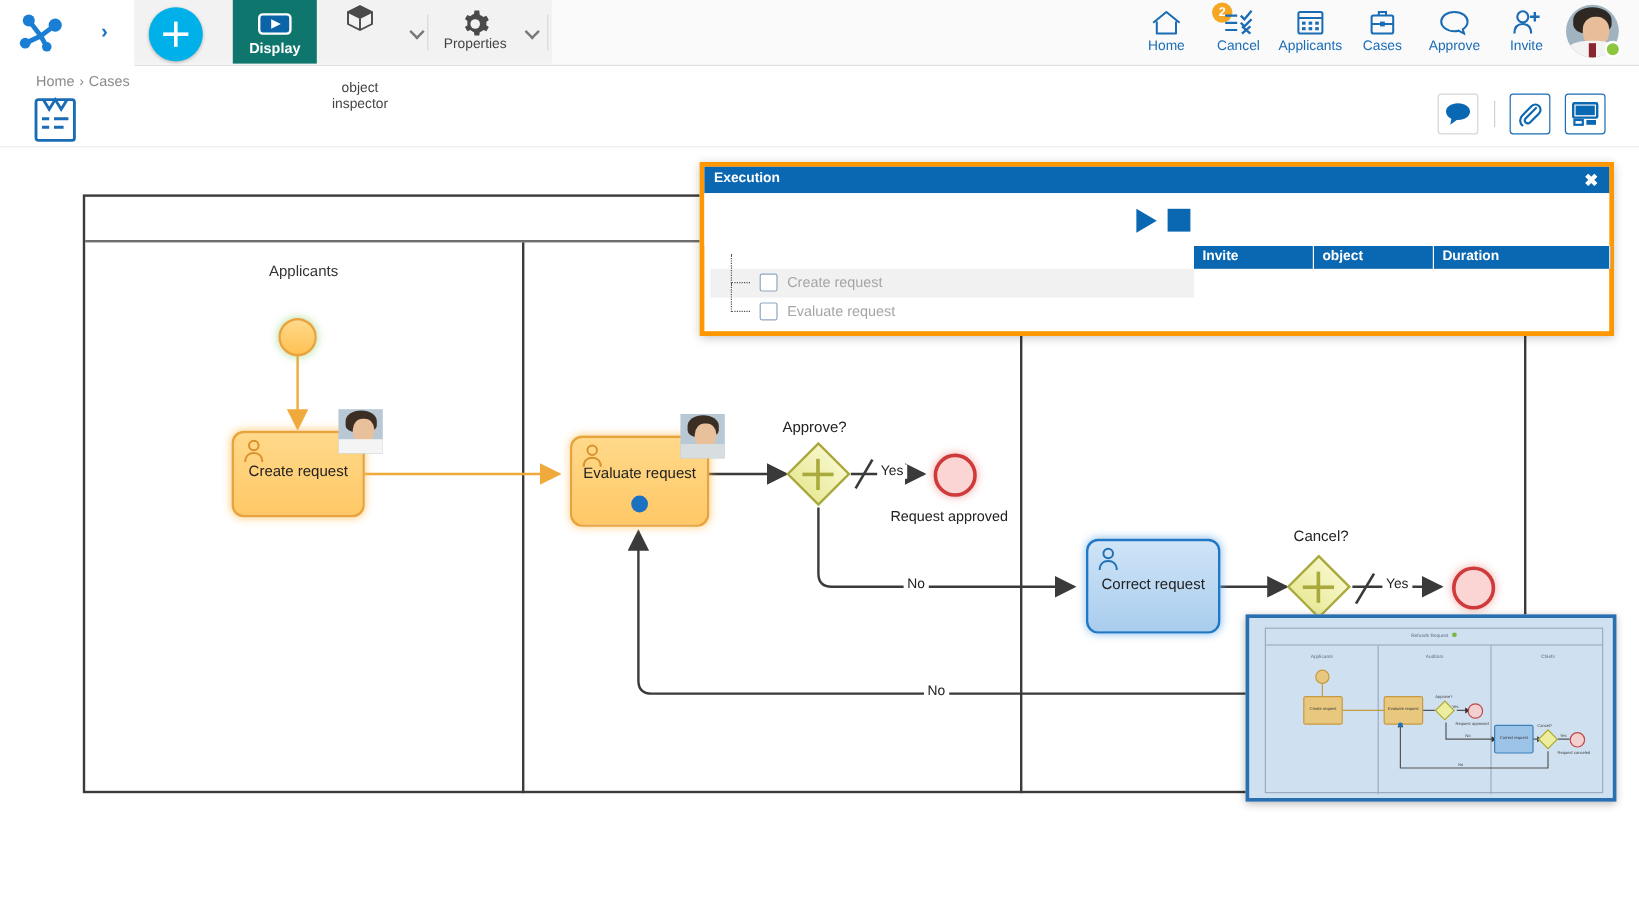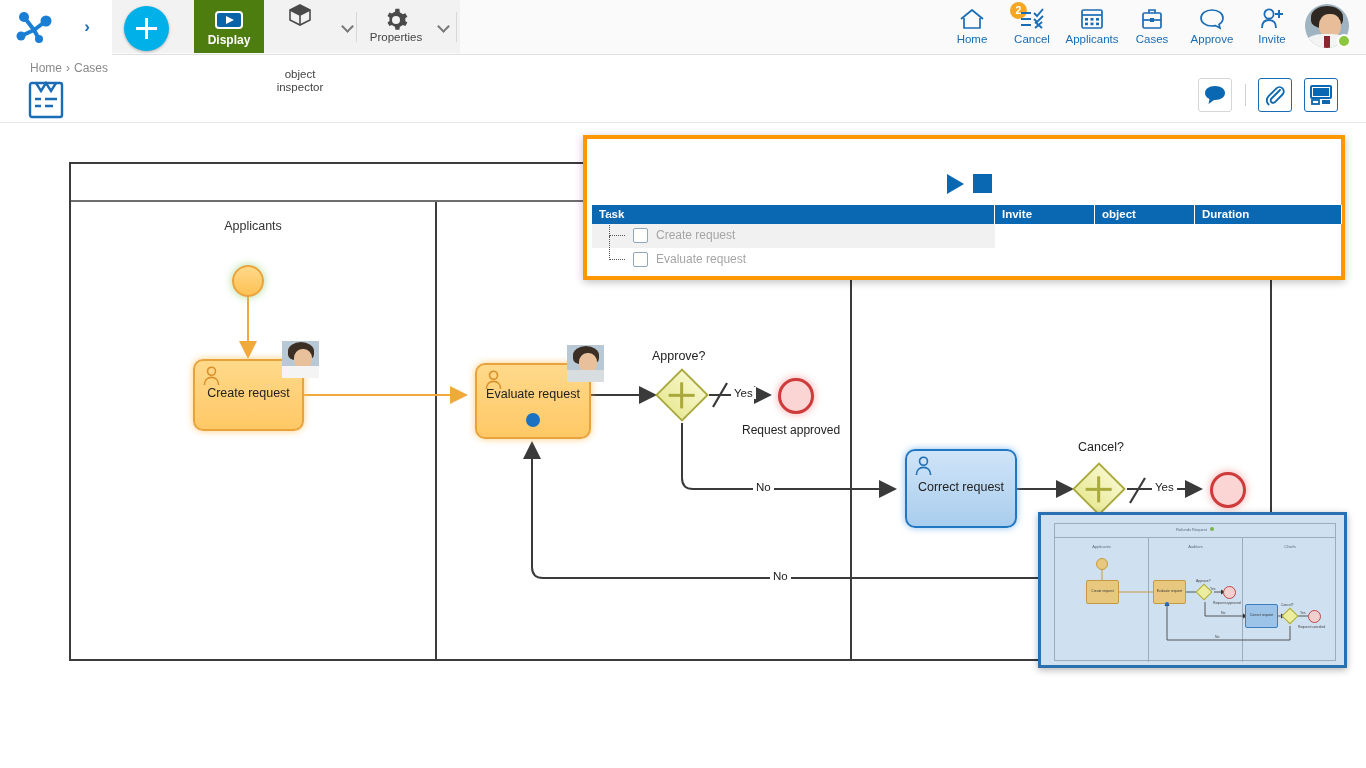--- a/index.html
+++ b/index.html
@@ -13,21 +13,21 @@
   
   .topbar { position:absolute; left:0; top:0; width:1366px; height:55px; background:#fafafa; border-bottom:1px solid #e0e0e0; }
   .tb-logo { position:absolute; left:0; top:0; width:112px; height:55px; background:#ffffff; }
   .tb-logo svg { position:absolute; left:14px; top:10px; }
   .tb-chevron { position:absolute; left:76px; top:16px; width:22px; height:22px; color:#1471c4; font-size:17px; font-weight:bold; text-align:center; line-height:22px; cursor:pointer;}
   .tb-mid { position:absolute; left:112px; top:0; width:348px; height:53px; background:#f2f2f2; }
   .plus-btn { position:absolute; left:124px; top:6px; width:45px; height:45px; border-radius:50%; background:#00b0e8; box-shadow:0 1px 3px rgba(0,0,0,.28); cursor:pointer; }
   .plus-btn:before, .plus-btn:after { content:""; position:absolute; background:#fff; }
   .plus-btn:before { left:12px; top:21px; width:21px; height:3px; }
   .plus-btn:after  { left:21px; top:12px; width:3px; height:21px; }
-  .tab-display { position:absolute; left:194px; top:0; width:70px; height:53px; background:#4d7c0f; cursor:pointer; }
+  .tab-display { position:absolute; left:194px; top:0; width:70px; height:53px; background:#0f766e; cursor:pointer; }
   .tab-display .ico { position:absolute; left:50%; top:11px; margin-left:-14px; width:28px; height:18px; border:2px solid #fff; border-radius:4px; background:#0b63a8; }
   .tab-display .ico:after { content:""; position:absolute; left:9px; top:3px; border-left:8px solid #fff; border-top:4px solid transparent; border-bottom:4px solid transparent; }
   .tab-display .lbl { position:absolute; left:0; top:33px; width:100%; text-align:center; color:#fff; font-size:12px; font-weight:bold; }
   .tb-item { position:absolute; top:0; height:53px; cursor:pointer; }
   .tb-item .lbl { position:absolute; left:0; width:100%; text-align:center; color:#444; font-size:11.5px; line-height:13px; }
   .tb-obj { left:266px; width:68px; }
   .tb-obj .lbl { top:24px;margin-top:44px; }
   .tb-prop { left:362px; width:68px; }
   .tb-prop .lbl { top:31px; }
   .cube { position:absolute; left:50%; margin-left:-13px; top:3px; }
@@ -389,29 +389,29 @@
     <div class="x"></div>
       <div class="x2"></div>
   </div>
   <div class="flow-lbl" style="left:1152px;top:358px">Yes</div>
   <div class="flow-lbl" style="left:770px;top:447px">No</div>
 
   <div class="node evt end" style="left:1210px;top:349px;width:36px;height:36px"></div>
 </div>
 
 <div class="exec">
+  <div class="exec-title">Execution</div>
   <div class="exec-close">✖</div>
 
   <div class="exec-toolbar">
     <div class="play-btn"></div>
     <div class="stop-btn"></div>
   </div>
 
   <div class="exec-hdr">
-    <div class="c" style="left:0;width:403px">Task</div>
     <div class="c" style="left:403px;width:100px">Invite</div>
     <div class="c" style="left:503px;width:100px">object</div>
     <div class="c" style="left:603px;width:147px">Duration</div>
   </div>
 
   <div class="exec-rows">
     <div class="exec-row alt">
       <div class="tree-line"></div>
       <div class="tree-arm"></div>
       <div class="cbx"></div>

